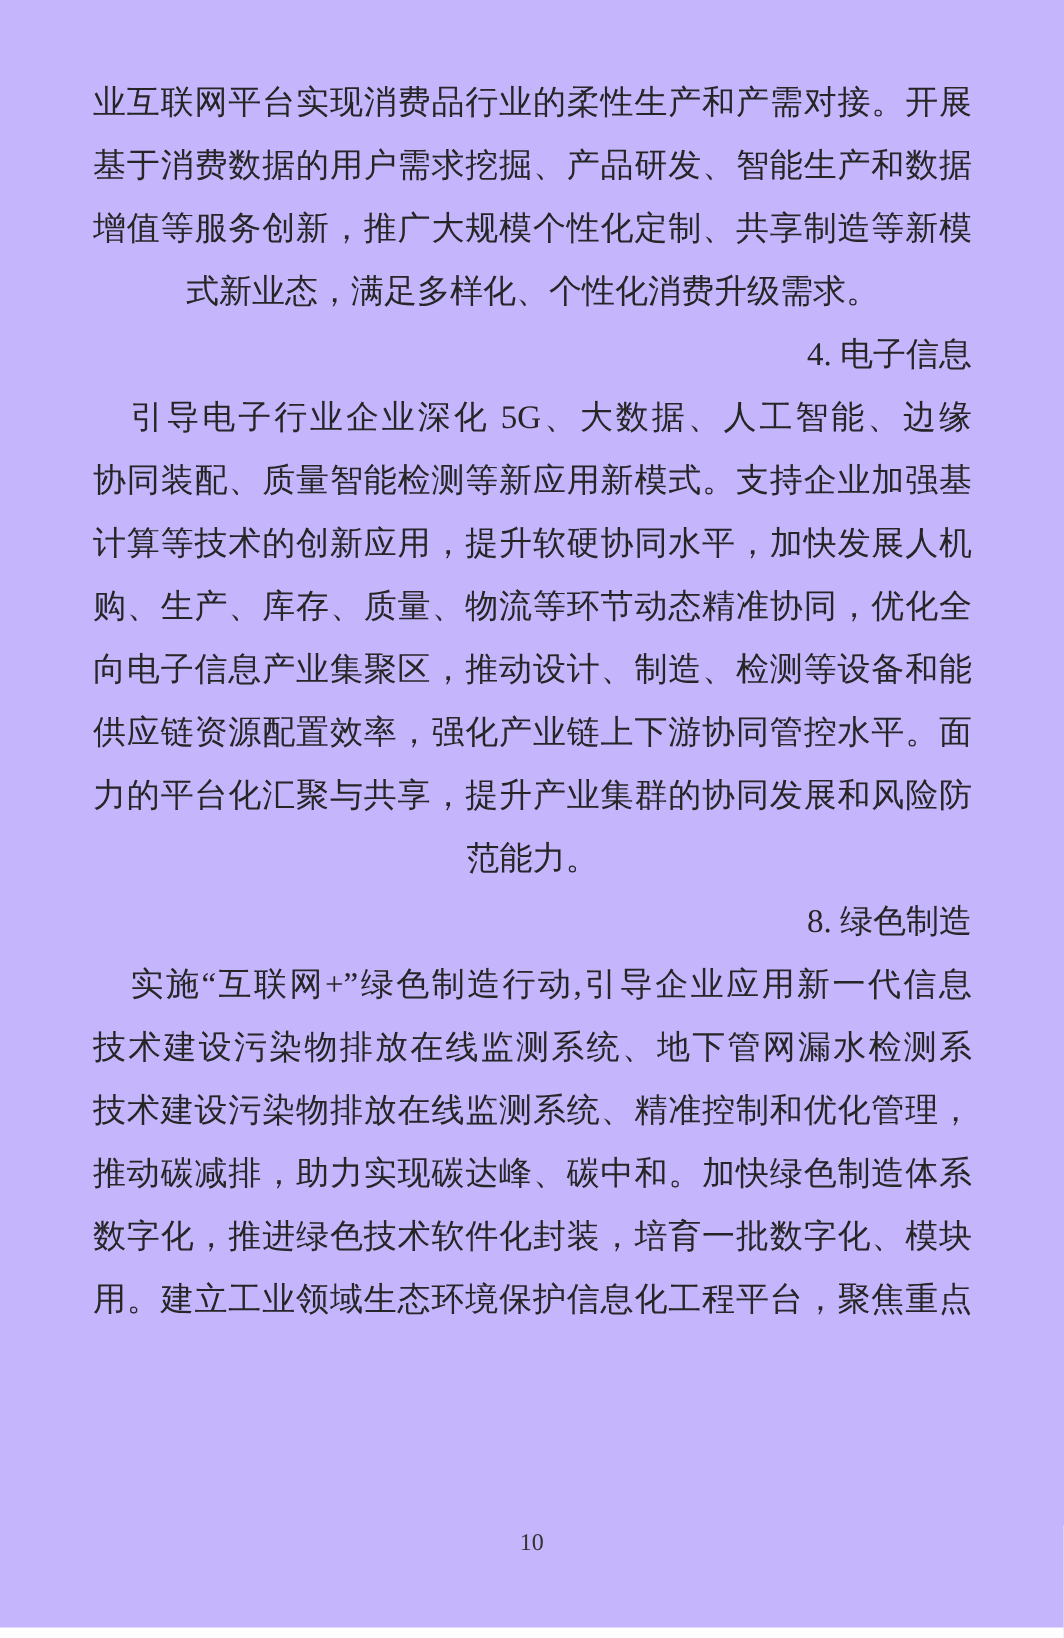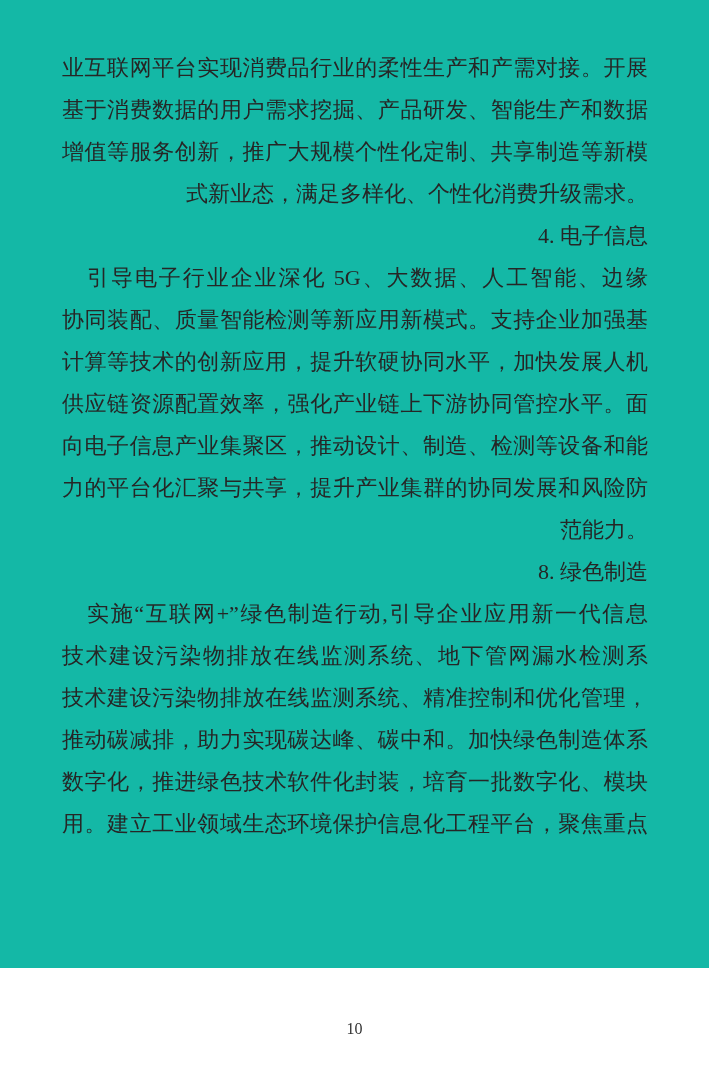--- a/index.html
+++ b/index.html
@@ -10,43 +10,43 @@
   body {
     width: 709px;
     height: 1092px;
     position: relative;
     overflow: hidden;
     font-family: "Liberation Serif", "DejaVu Serif", serif;
   }
   .sheet {
     position: absolute;
     left: 0; top: 0;
-    width: 709px; height: 968px;
-    background: #14b8a6;
+    width: 709px; height: 1085px;
+    background: #c4b5fd;
   }
   .textblock {
     position: absolute;
     left: 62px;
     top: 47px;
     width: 586px;
     color: #262626;
   }
   .line {
     font-size: 22px;
     line-height: 42px;
     height: 42px;
     white-space: normal;
     letter-spacing: 0;
   }
   .justified {
     text-align: justify;
     text-align-last: justify;
   }
   .plain {
-    text-align: right;
+    text-align: center;
   }
   .heading {
     text-indent: 36px;
     text-align: right;
   }
   .firstline {
     text-indent: 25px;
   }
   .pagenum {
     position: absolute;
@@ -65,22 +65,23 @@
 <div class="sheet">
   <div class="textblock">
     <div class="line justified">业互联网平台实现消费品行业的柔性生产和产需对接。开展</div>
     <div class="line justified">基于消费数据的用户需求挖掘、产品研发、智能生产和数据</div>
     <div class="line justified">增值等服务创新，推广大规模个性化定制、共享制造等新模</div>
     <div class="line plain">式新业态，满足多样化、个性化消费升级需求。</div>
     <div class="line heading">4. 电子信息</div>
     <div class="line justified firstline">引导电子行业企业深化 5G、大数据、人工智能、边缘</div>
     <div class="line justified">协同装配、质量智能检测等新应用新模式。支持企业加强基</div>
     <div class="line justified">计算等技术的创新应用，提升软硬协同水平，加快发展人机</div>
+    <div class="line justified">购、生产、库存、质量、物流等环节动态精准协同，优化全</div>
+    <div class="line justified">向电子信息产业集聚区，推动设计、制造、检测等设备和能</div>
     <div class="line justified">供应链资源配置效率，强化产业链上下游协同管控水平。面</div>
-    <div class="line justified">向电子信息产业集聚区，推动设计、制造、检测等设备和能</div>
     <div class="line justified">力的平台化汇聚与共享，提升产业集群的协同发展和风险防</div>
     <div class="line plain">范能力。</div>
     <div class="line heading">8. 绿色制造</div>
     <div class="line justified firstline">实施“互联网+”绿色制造行动,引导企业应用新一代信息</div>
     <div class="line justified">技术建设污染物排放在线监测系统、地下管网漏水检测系</div>
     <div class="line justified">技术建设污染物排放在线监测系统、精准控制和优化管理，</div>
     <div class="line justified">推动碳减排，助力实现碳达峰、碳中和。加快绿色制造体系</div>
     <div class="line justified">数字化，推进绿色技术软件化封装，培育一批数字化、模块</div>
     <div class="line justified">用。建立工业领域生态环境保护信息化工程平台，聚焦重点</div>
   </div>

